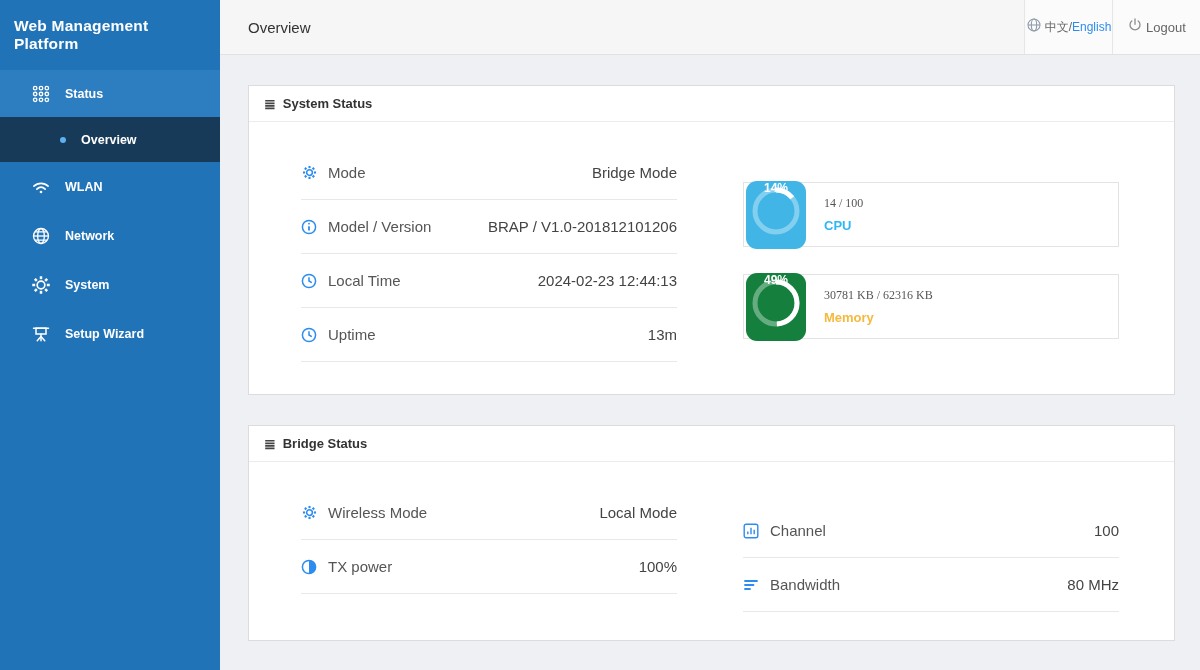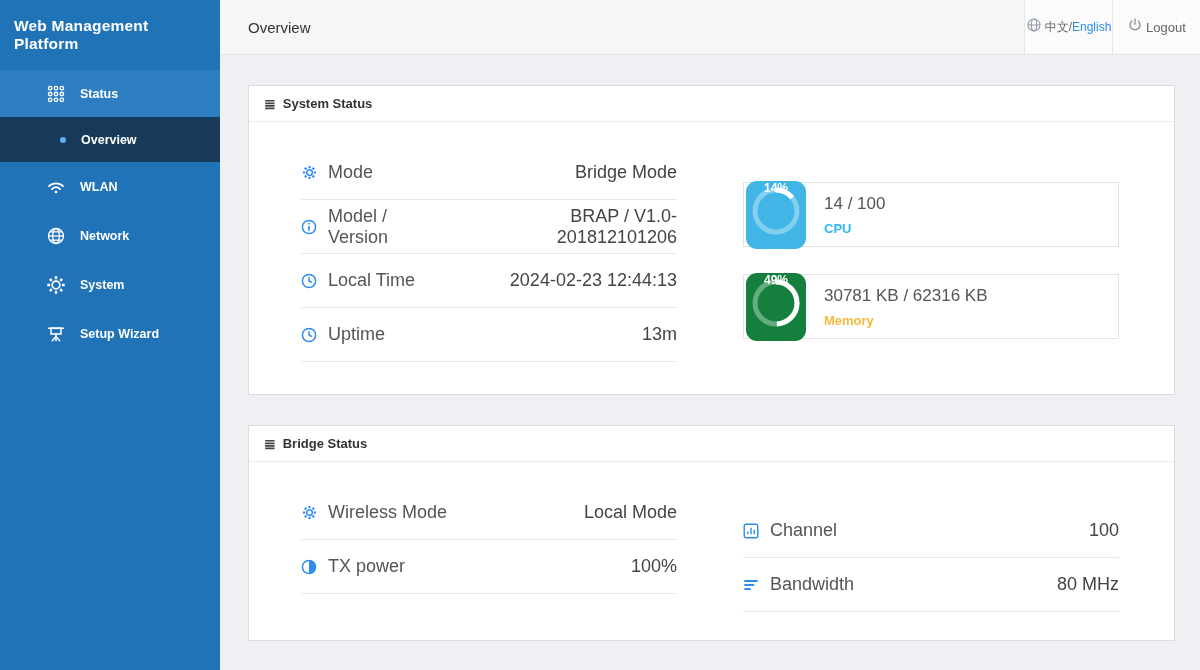--- a/index.html
+++ b/index.html
@@ -2,21 +2,21 @@
 <html><head>
 <meta charset="utf-8">
 <style>
   * { margin:0; padding:0; box-sizing:border-box; }
   html,body { width:1200px; height:670px; overflow:hidden; font-family:"Liberation Sans", sans-serif; background:#eef0f3; }
   .app { display:flex; width:1200px; height:670px; }
 
   
   .sidebar { width:220px; flex:none; background:#2173b8; color:#fff; }
   .brand { height:70px; display:flex; align-items:center; padding:0 14px; font-size:15.5px; font-weight:bold; letter-spacing:.2px; }
-  .nav-item { height:49px; display:flex; align-items:center; padding-left:45px; cursor:pointer; font-size:12.5px; font-weight:bold; color:#fff; }
+  .nav-item { height:49px; display:flex; align-items:center; padding-left:30px; cursor:pointer; font-size:12.5px; font-weight:bold; color:#fff; }
   .nav-item.status-item { background:#2d7dc1; height:47px; }
   .nav-item.sub { height:45px; background:#173a59; padding-left:60px; }
   .nav-icon { width:22px; height:22px; flex:none; margin-right:13px; display:flex; align-items:center; justify-content:center; }
   .nav-icon svg { display:block; }
   .bullet { width:6px; height:6px; border-radius:50%; background:#5cb1f2; margin-right:15px; flex:none; }
 
   
   .right { flex:1; display:flex; flex-direction:column; min-width:0; }
   .topbar { height:55px; flex:none; background:#f6f6f6; border-bottom:1px solid #e2e2e2; display:flex; align-items:stretch; }
   .page-title { font-size:15px; color:#333; align-self:center; padding-left:28px; flex:1; }
@@ -26,35 +26,35 @@
   .logout-text { font-size:13px; color:#666; }
 
   
   .main { flex:1; overflow:hidden; padding:30px 25px 0 28px; background:#eef0f3; }
   .card { background:#fff; border:1px solid #dcdcdc; margin-bottom:30px; }
   .card-header { padding:10px 15px; font-size:13px; font-weight:bold; color:#333; display:flex; align-items:center; gap:7px; border-bottom:1px solid #ececec; }
   .list-glyph { font-size:14px; color:#444; font-weight:bold; line-height:1; }
   .card-body { display:flex; justify-content:space-between; padding:24px 55px 28px 52px; }
   .col { width:376px; flex:none; }
 
-  .info-row { height:54px; display:flex; align-items:center; border-bottom:1px solid #e8e8e8; font-size:18px; }
+  .info-row { height:54px; display:flex; align-items:center; border-bottom:1px solid #e8e8e8; font-size:15px; }
   .row-icon { width:16px; height:16px; flex:none; margin-right:11px; color:#2d8cf0; display:flex; align-items:center; justify-content:center; }
   .row-label { color:#555; }
   .row-value { margin-left:auto; color:#444; text-align:right; }
 
   
   .metrics { padding-top:36px; }
   .metric-box { border:1px solid #e3e3e3; height:65px; display:flex; align-items:center; padding:2px; margin-bottom:27px; }
   .gauge-tile { position:relative; width:60px; height:68px; flex:none; border-radius:11px; display:flex; align-items:flex-start; justify-content:center; }
   .gauge-svg { position:absolute; inset:0; }
   .gauge-svg .track { fill:none; stroke:rgba(255,255,255,.35); stroke-width:5; }
   .gauge-svg .arc { fill:none; stroke:#fff; stroke-width:5; }
   .gauge-pct { position:relative; color:#fff; font-size:12px; font-weight:bold; }
   .metric-text { margin-left:18px; }
-  .metric-detail { font-size:17px; color:#555; }
+  .metric-detail { font-size:12px; color:#555;font-family:Liberation Serif, serif; }
   .metric-label { font-size:13px; font-weight:bold; margin-top:7px; }
 
   .right-rows { padding-top:18px; }
 </style>
 </head>
 <body>
 
 <div class="app">
 
   <div class="sidebar">

